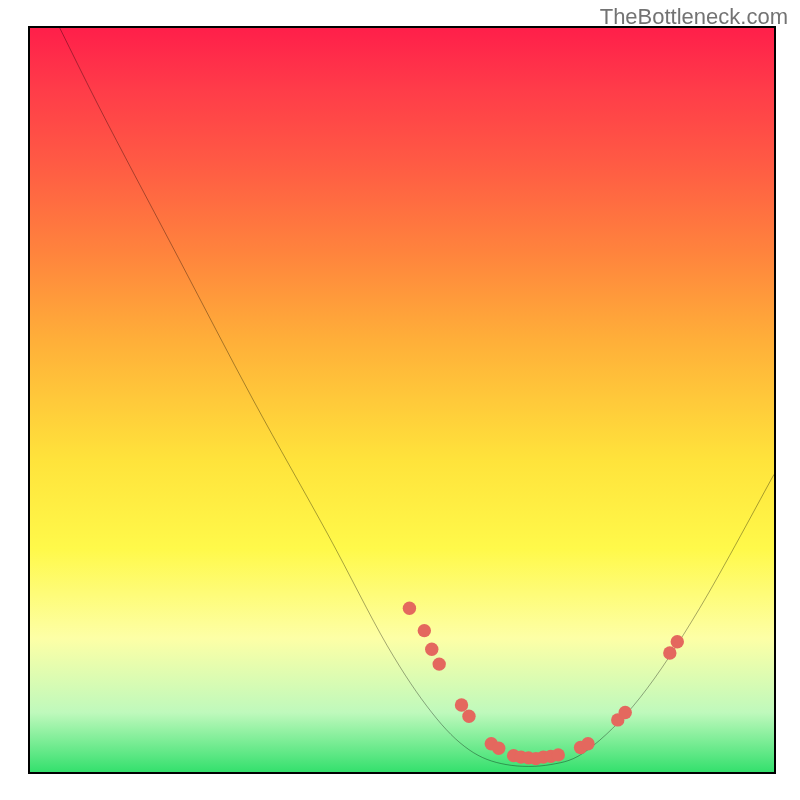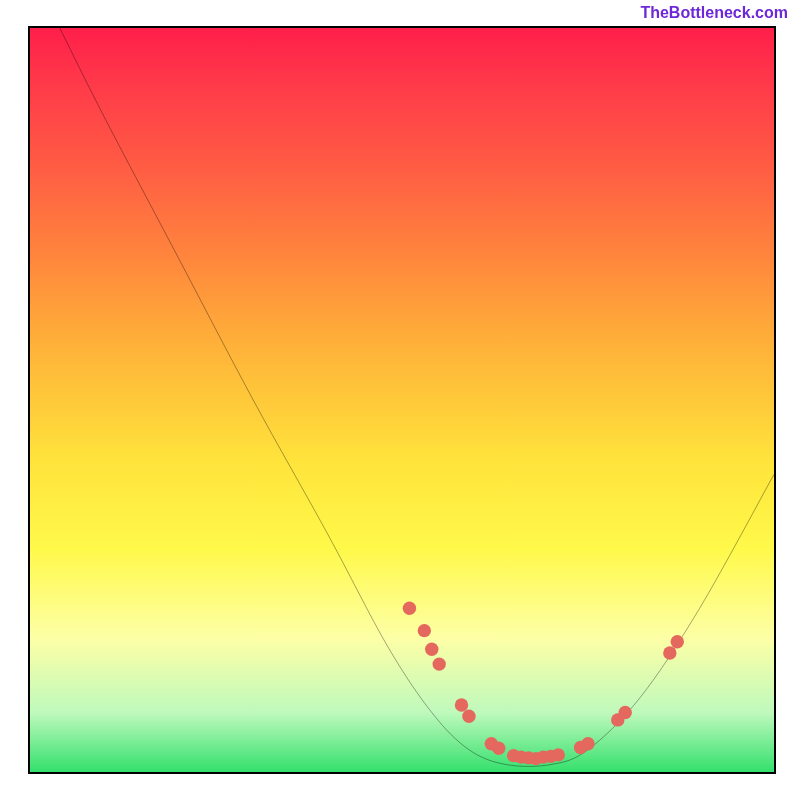--- a/index.html
+++ b/index.html
@@ -8,23 +8,23 @@
     width: 800px;
     height: 800px;
     position: relative;
     font-family: Arial, sans-serif;
     background: #fff;
   }
   .watermark {
     position: absolute;
     top: 4px;
     right: 12px;
-    color: #6d28d9;
-    font-size: 16px;
-    font-weight: 700;
+    color: #737373;
+    font-size: 22px;
+    font-weight: 400;
     z-index: 10;
   }
   .plot-wrap {
     position: absolute;
     left: 28px;
     top: 26px;
     width: 748px;
     height: 748px;
     border: 2px solid #000;
     box-sizing: border-box;

